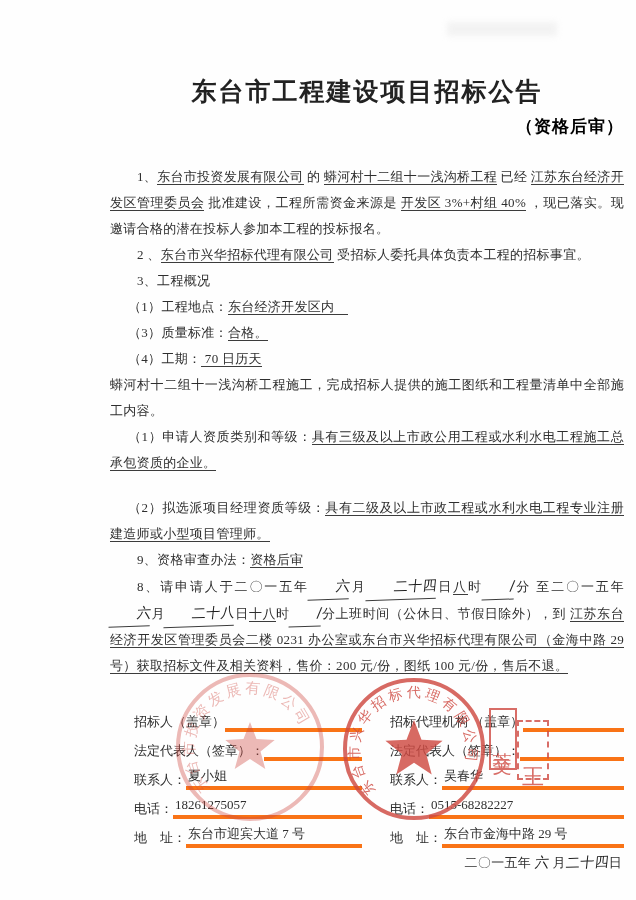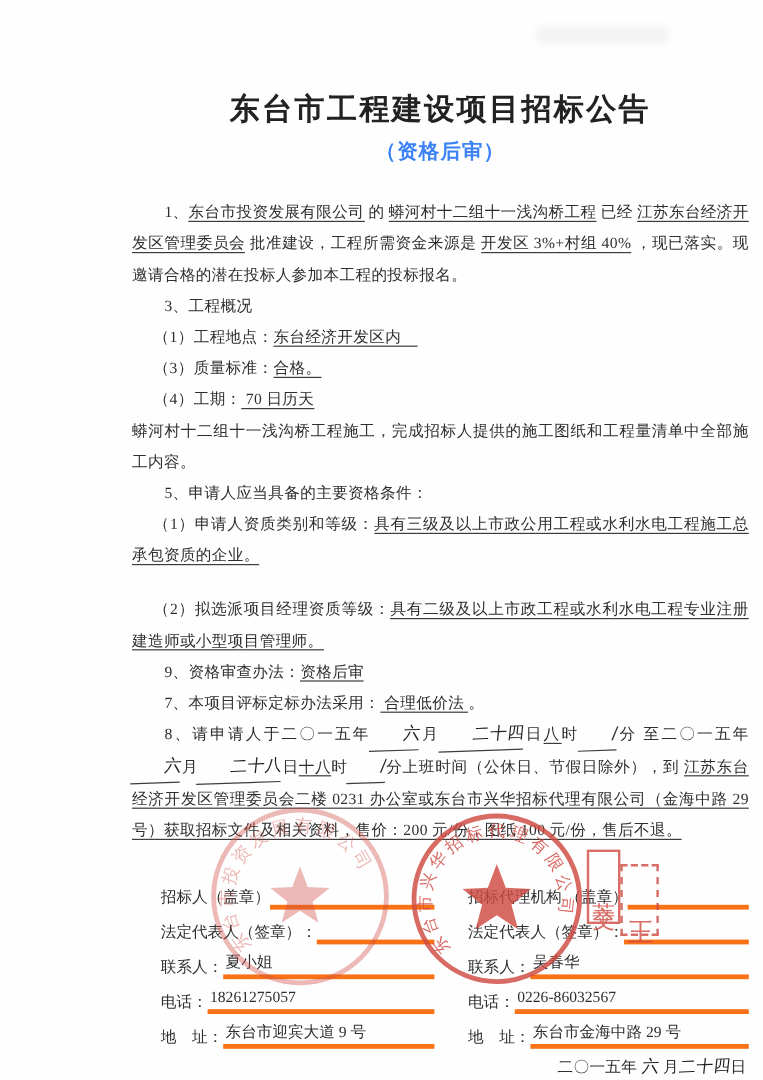--- a/index.html
+++ b/index.html
@@ -9,22 +9,22 @@
     font-family:"Liberation Serif","DejaVu Serif",serif;
     color:#2e2e2e;
     padding-left:44px;
   }
   .content{padding:0 56px 0 66px;}
   .doc-title{
     margin-top:76px;text-align:center;font-size:25px;font-weight:bold;
     letter-spacing:2px;line-height:32px;color:#222;
   }
   .doc-subtitle{
-    margin-top:7px;text-align:center;font-size:17px;font-weight:bold;
-    letter-spacing:1px;color:#3b82f6;
+    margin-top:7px;text-align:right;font-size:17px;font-weight:bold;
+    letter-spacing:1px;color:#000000;
   }
   .body-text{margin-top:26px;font-size:13px;line-height:26px;text-align:justify;}
   .para{margin:0;}
   .indent2{text-indent:27px;}
   .indent15{padding-left:18px;}
   .seg{letter-spacing:0.3px;}
   .seg.u{border-bottom:1px solid #3c3c3c;}
   .seg.hw{
     display:inline-block;transform:skewX(-8deg) rotate(-2deg);
     font-family:"DejaVu Sans",sans-serif;font-size:14px;color:#1f1f1f;
@@ -76,34 +76,33 @@
   <div class="smudge"></div>
   <div class="edge-line"></div>
 
   <div class="content">
 
     <div class="doc-title">东台市工程建设项目招标公告</div>
     <div class="doc-subtitle">（资格后审）</div>
 
     <div class="body-text">
       <p class="para indent2"><span class="seg">1、</span><span class="seg u">东台市投资发展有限公司</span><span class="seg"> 的 </span><span class="seg u">蟒河村十二组十一浅沟桥工程</span><span class="seg"> 已经 </span><span class="seg u">江苏东台经济开发区管理委员会</span><span class="seg"> 批准建设，工程所需资金来源是 </span><span class="seg u">开发区 3%+村组 40%</span><span class="seg"> ，现已落实。现邀请合格的潜在投标人参加本工程的投标报名。</span></p>
+      <p class="para indent2"><span class="seg">2 、</span><span class="seg u">东台市兴华招标代理有限公司</span><span class="seg"> 受招标人委托具体负责本工程的招标事宜。</span></p>
       <p class="para indent2"><span class="seg">3、工程概况</span></p>
       <div class="two-col-row">
         <span class="col1"><span class="seg">（1）工程地点：</span><span class="seg u">东台经济开发区内　</span></span>
       </div>
       <div class="two-col-row">
         <span class="col1"><span class="seg">（3）质量标准：</span><span class="seg u">合格。</span></span>
         <span class="col2"><span class="seg">（4）工期：</span><span class="seg u"> 70 日历天</span></span>
       </div>
       <p class="para"><span class="seg">蟒河村十二组十一浅沟桥工程施工，完成招标人提供的施工图纸和工程量清单中全部施工内容。</span></p>
-      <p class="para indent2"><span class="seg">5、申请人应当具备的主要资格条件：</span></p>
       <p class="para indent15" style="padding-left:0;text-indent:18px;"><span class="seg">（1）申请人资质类别和等级：</span><span class="seg u">具有三级及以上市政公用工程或水利水电工程施工总承包资质的企业。</span></p>
       <p class="para" style="text-indent:18px;margin-top:19px;"><span class="seg">（2）拟选派项目经理资质等级：</span><span class="seg u">具有二级及以上市政工程或水利水电工程专业注册建造师或小型项目管理师。</span></p>
       <p class="para indent2"><span class="seg">9、资格审查办法：</span><span class="seg u">资格后审</span></p>
-      <p class="para indent2"><span class="seg">7、本项目评标定标办法采用：</span><span class="seg u"> 合理低价法 </span><span class="seg">。</span></p>
       <p class="para indent2"><span class="seg">8、请申请人于二〇一五年</span><span class="seg u hw"> 六 </span><span class="seg">月</span><span class="seg u hw">二十四</span><span class="seg">日</span><span class="seg u">八</span><span class="seg">时</span><span class="seg u hw"> / </span><span class="seg">分 至二〇一五年</span><span class="seg u hw"> 六 </span><span class="seg">月</span><span class="seg u hw">二十八</span><span class="seg">日</span><span class="seg u">十八</span><span class="seg">时</span><span class="seg u hw"> / </span><span class="seg">分上班时间（公休日、节假日除外），到 </span><span class="seg u">江苏东台经济开发区管理委员会二楼 0231 办公室或东台市兴华招标代理有限公司（金海中路 29 号）获取招标文件及相关资料，售价：200 元/份，图纸 100 元/份，售后不退。</span></p>
     </div>
 
     <div class="contacts">
       <div class="contact-col left">
         <div class="contact-row">
           <span class="lbl">招标人（盖章）</span>
           <span class="val"></span>
         </div>
         <div class="contact-row">
@@ -113,39 +112,39 @@
         <div class="contact-row">
           <span class="lbl">联系人：</span>
           <span class="val">夏小姐</span>
         </div>
         <div class="contact-row">
           <span class="lbl">电话：</span>
           <span class="val">18261275057</span>
         </div>
         <div class="contact-row">
           <span class="lbl">地　址：</span>
-          <span class="val">东台市迎宾大道 9 号</span>
+          <span class="val">东台市迎宾大道 7 号</span>
         </div>
       </div>
       <div class="contact-col right">
         <div class="contact-row">
           <span class="lbl">招标代理机构 （盖章）</span>
           <span class="val"></span>
         </div>
         <div class="contact-row">
           <span class="lbl">法定代表人（签章）：</span>
           <span class="val"></span>
         </div>
         <div class="contact-row">
           <span class="lbl">联系人：</span>
           <span class="val">吴春华</span>
         </div>
         <div class="contact-row">
           <span class="lbl">电话：</span>
-          <span class="val">0226-86032567</span>
+          <span class="val">0515-68282227</span>
         </div>
         <div class="contact-row">
           <span class="lbl">地　址：</span>
           <span class="val">东台市金海中路 29 号</span>
         </div>
       </div>
     </div>
 
     <div class="footer-date"><span class="seg">二〇一五年 </span><span class="seg hw">六</span><span class="seg"> 月</span><span class="seg hw">二十四</span><span class="seg">日</span></div>
   </div>

